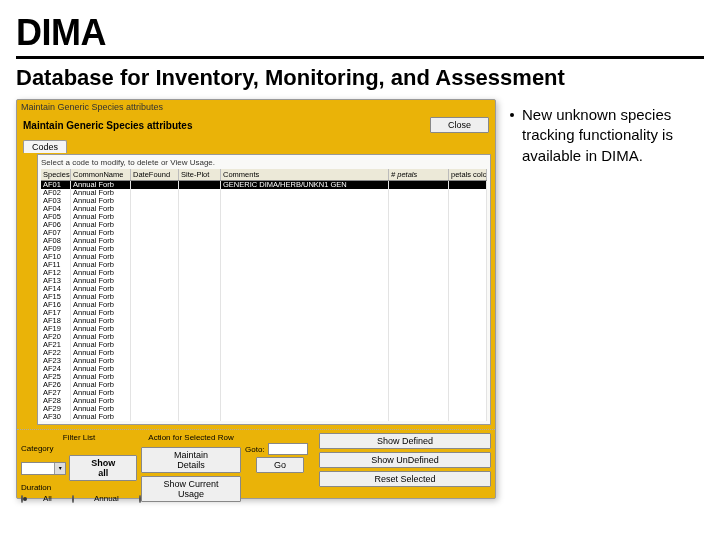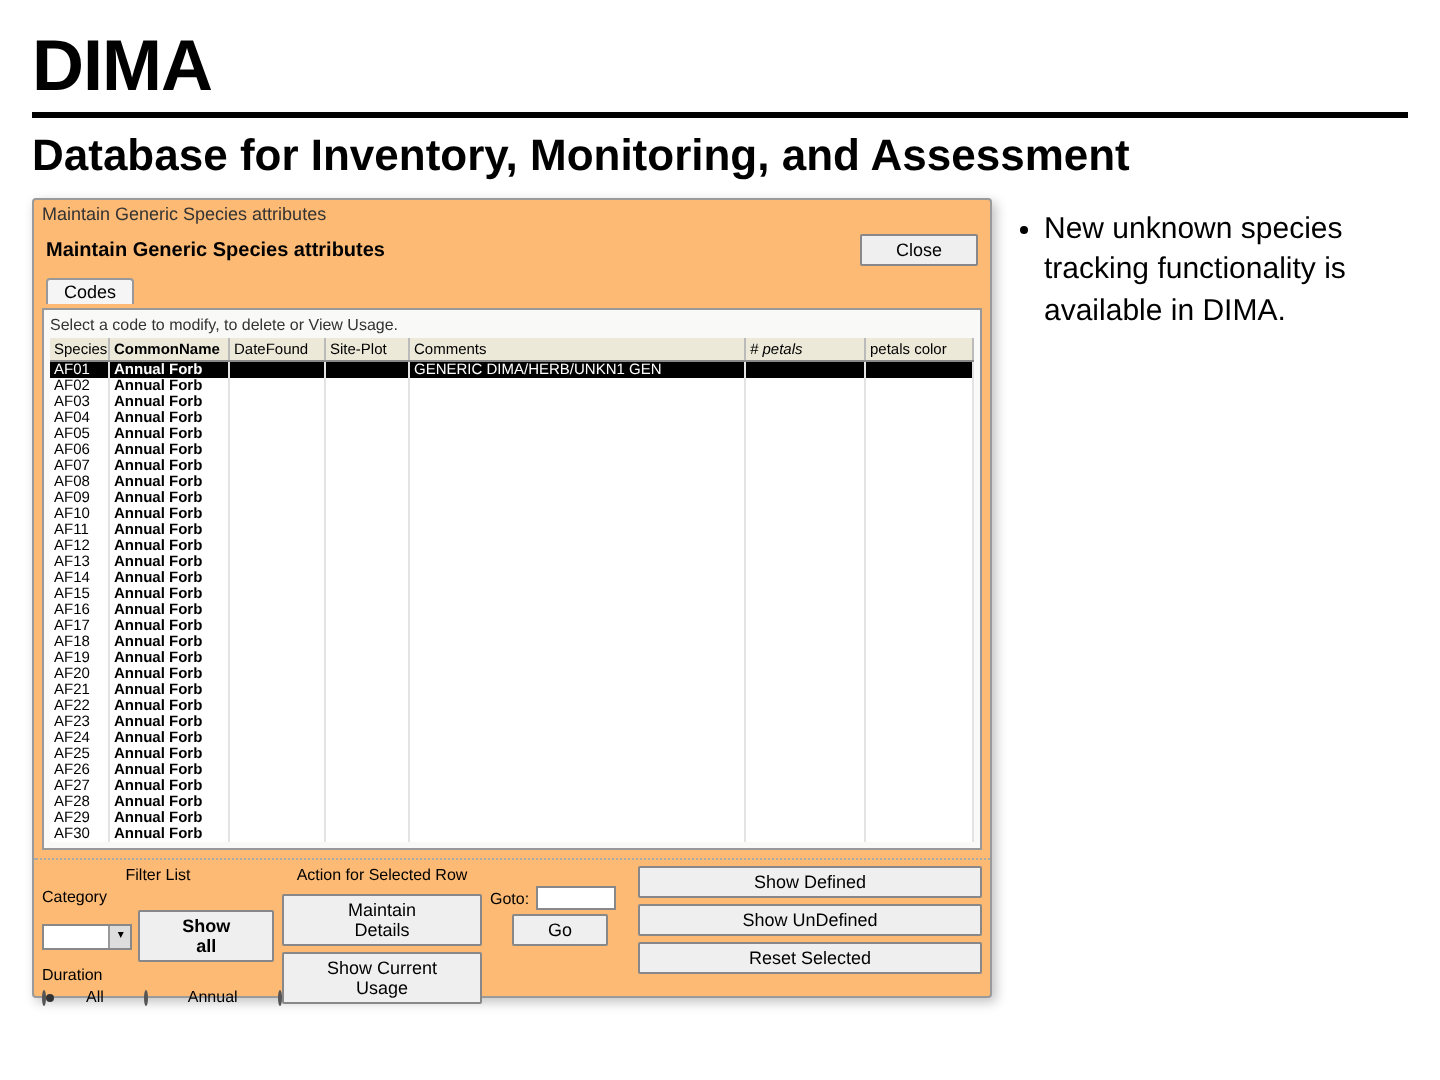--- a/index.html
+++ b/index.html
@@ -2,35 +2,35 @@
 <html><head>
 <meta charset="utf-8">
 <style>
   * { box-sizing: border-box; margin: 0; padding: 0; }
   body { font-family: Arial, sans-serif; width: 720px; height: 540px; background: #fff; position: relative; }
   .page { width: 720px; height: 540px; padding: 12px 16px 0 16px; }
   .title-main { font-size: 36px; font-weight: bold; letter-spacing: -0.5px; }
   .hr { height: 3px; background: #000; margin: 2px 0 6px 0; }
   .subtitle { font-size: 22px; font-weight: bold; }
   .content-row { display: flex; gap: 14px; margin-top: 8px; }
-  .app-window { width: 480px; height: 400px; border: 1px solid #9a9a9a; background: #fdba74; box-shadow: 2px 2px 6px rgba(0,0,0,0.25); border-radius: 2px; position: relative; font-family: Tahoma, sans-serif; }
+  .app-window { width: 480px; height: 400px; border: 1px solid #9a9a9a; background: #eab308; box-shadow: 2px 2px 6px rgba(0,0,0,0.25); border-radius: 2px; position: relative; font-family: Tahoma, sans-serif; }
   .titlebar { font-size: 9px; color: #333; padding: 2px 4px; }
   .top-row { display: flex; align-items: center; padding: 3px 6px; gap: 6px; }
   .win-title { font-size: 10px; font-weight: bold; flex: 1; }
   .btn { background: #efefef; border: 1px solid #888; font-size: 9px; padding: 2px 17px; border-radius: 1px; cursor: pointer; }
   .tab { display: inline-block; font-size: 9px; border: 1px solid #999; border-bottom: none; padding: 1px 8px; margin-left: 6px; background: #f5f5f5; border-radius: 2px 2px 0 0; }
-  .panel { margin: 0 4px 4px 4px; border: 1px solid #999; background: #f9f9f7; padding: 3px; }
+  .panel { margin: 0 4px 4px 20px; border: 1px solid #999; background: #f9f9f7; padding: 3px; }
   .instr { font-size: 8px; color: #333; margin-bottom: 2px; }
   .grid-head { display: flex; font-size: 7.5px; background: #ece9d8; border-bottom: 1px solid #888; }
   .grid-head > div { border-right: 1px solid #bbb; padding: 1px 2px; white-space: nowrap; overflow: hidden; }
   .grid-body { height: 240px; overflow: hidden; background: #fff; font-size: 7.5px; position: relative; }
   .grid-row { display: flex; height: 8px; line-height: 8px; }
   .grid-row.sel { background: #000; color: #fff; }
   .grid-row > div { border-right: 1px solid #e3e3e3; padding: 0 2px; white-space: nowrap; overflow: hidden; }
-  .c0 { width: 30px; } .c1 { width: 60px; font-weight: bold; } .c2 { width: 48px; } .c3 { width: 42px; } .c4 { width: 168px; } .c5 { width: 60px; font-style: italic; } .c6 { flex: 1; }
+  .c0 { width: 30px; } .c1 { width: 60px; } .c2 { width: 48px; } .c3 { width: 42px; } .c4 { width: 168px; } .c5 { width: 60px; font-style: italic; } .c6 { flex: 1; }
   .lower { border-top: 1px dotted #aaa; padding: 3px 4px; display: flex; gap: 4px; font-size: 8px; }
   .section { border: none; }
   .sec-title { font-size: 8px; text-align: center; margin-bottom: 2px; }
   .field-row { display: flex; align-items: center; gap: 3px; margin-bottom: 2px; }
   .combo { width: 52px; height: 13px; border: 1px solid #888; background: #fff; display: inline-flex; align-items: center; justify-content: flex-end; }
   .combo-btn { width: 11px; height: 11px; background: #ddd; border-left: 1px solid #999; font-size: 6px; text-align: center; line-height: 11px; }
   .radio { width: 8px; height: 8px; border: 1px solid #555; border-radius: 50%; display: inline-block; position: relative; }
   .radio.on::after { content: ""; width: 4px; height: 4px; background: #333; border-radius: 50%; position: absolute; left: 1px; top: 1px; }
   .txtbox { width: 40px; height: 12px; border: 1px solid #888; background: #fff; display: inline-block; }
   .col-b { display: flex; flex-direction: column; gap: 3px; }

